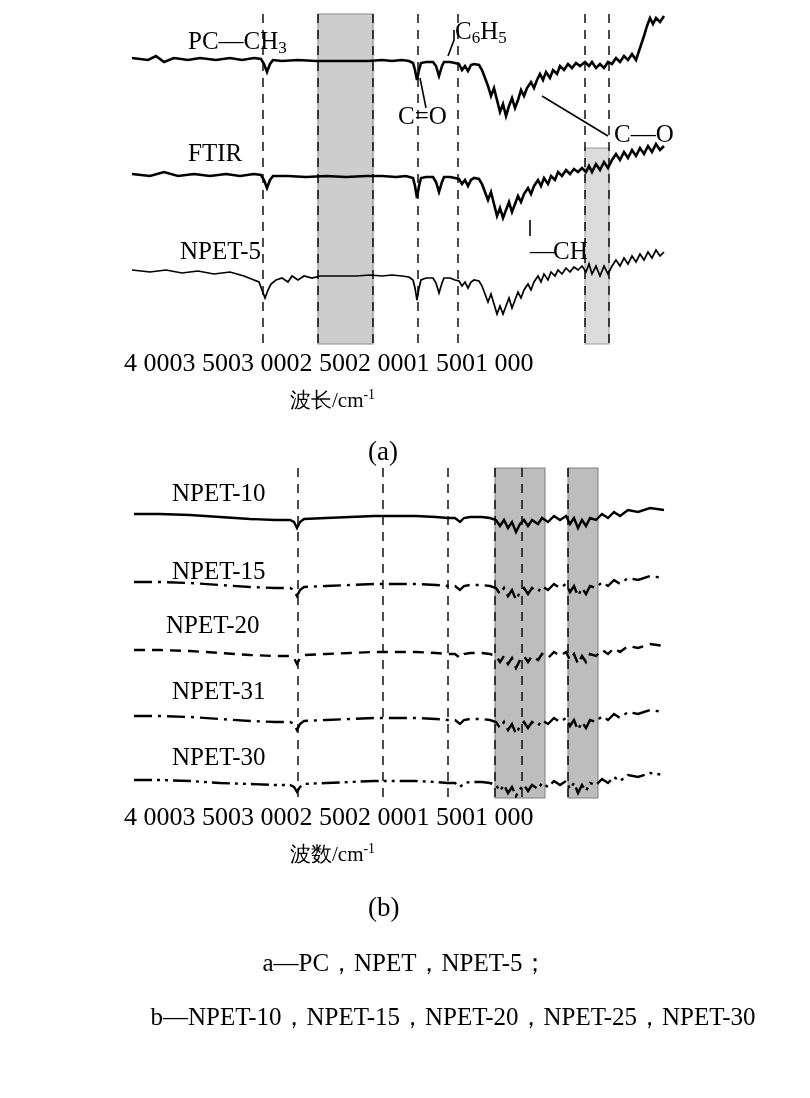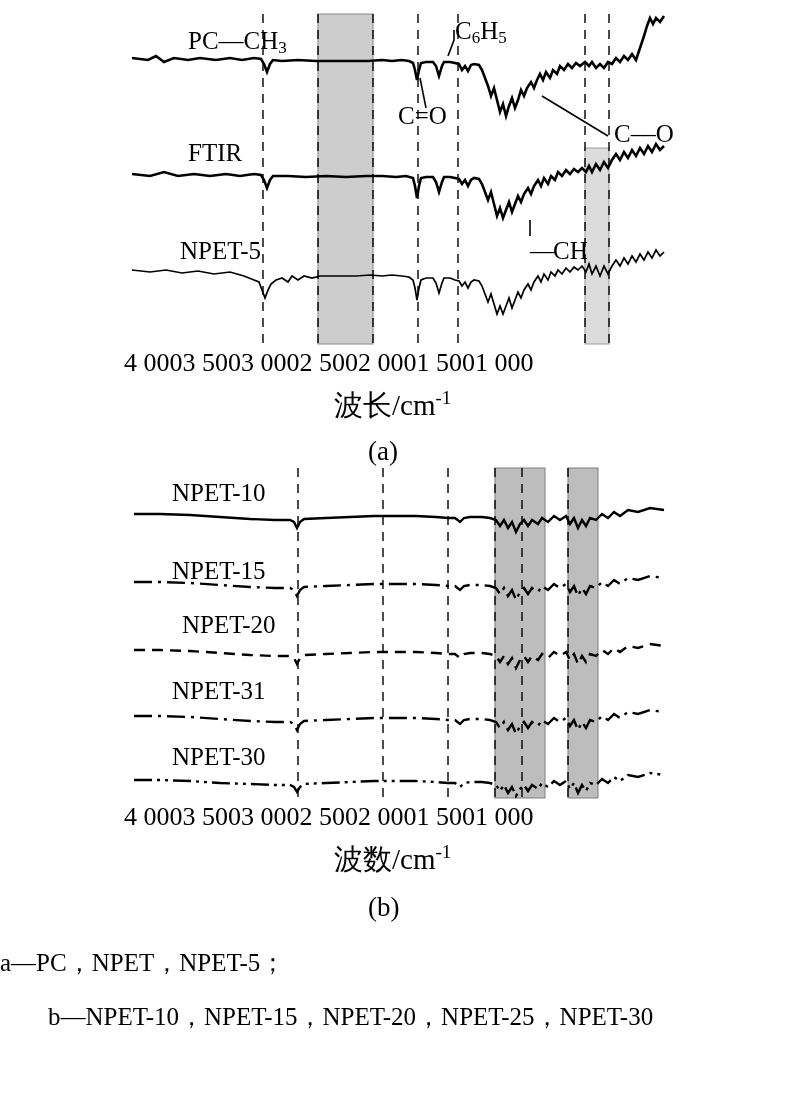--- a/index.html
+++ b/index.html
@@ -53,36 +53,35 @@
 
   
   .axis-ticks {
     position: absolute;
     white-space: nowrap;
     font-size: 26px;
     letter-spacing: 0px;
   }
   .axis-title {
     position: absolute;
-    font-size: 29px;
-    white-space: nowrap;
-    margin-left: 44px;
+    font-size: 21px;
+    white-space: nowrap;
   }
   .axis-title .unit-sup { font-size: 0.66em; vertical-align: 0.55em; }
 
   .panel-tag {
     position: absolute;
     font-size: 27px;
   }
 
   
   .caption-line {
     position: absolute;
     width: 810px;
-    text-align: left;
+    text-align: center;
     font-size: 25px;
     white-space: nowrap;
   }
   #cap1 { top: 946px; }
   #cap2 { top: 1000px; padding-left: 48px; }
   #cap3 { top: 1053px; font-size: 26px; }
 </style>
 </head>
 <body>
 
@@ -241,21 +240,21 @@
            L196,321 L220,320 L244,319 L264,319 L286,319 L306,320 L318,321
            L325,321 L330,325 L334,321 L340,320 L352,320 L360,321
            L366,323 L370,329 L374,323 L378,331 L382,325 L386,334 L390,327
            L394,323 L398,329 L402,323 L408,327 L412,321 L418,325 L424,319
            L430,323 L436,319 L440,327 L444,321 L448,331 L452,323 L456,329 L460,321
            L466,323 L472,317 L478,321 L484,315 L490,319 L498,313 L508,315 L520,311 L534,313"></path>
     </svg>
 
     <div class="lbl curve-label" style="left:42px; top:18px;">NPET-10</div>
     <div class="lbl curve-label" style="left:42px; top:96px;">NPET-15</div>
-    <div class="lbl curve-label" style="left:52px; top:150px;">NPET-20</div>
+    <div class="lbl curve-label" style="left:36px; top:150px;">NPET-20</div>
     <div class="lbl curve-label" style="left:42px; top:216px;">NPET-31</div>
     <div class="lbl curve-label" style="left:42px; top:282px;">NPET-30</div>
 
     <div class="axis-ticks" style="left:-6px; top:340px;">
       <span>4 000</span><span>3 500</span><span>3 000</span><span>2 500</span><span>2 000</span><span>1 500</span><span>1 000</span>
     </div>
 
     <div class="axis-title" style="left:160px; top:378px;">
       <span>波数/cm</span><span class="unit-sup">-1</span>
     </div>

